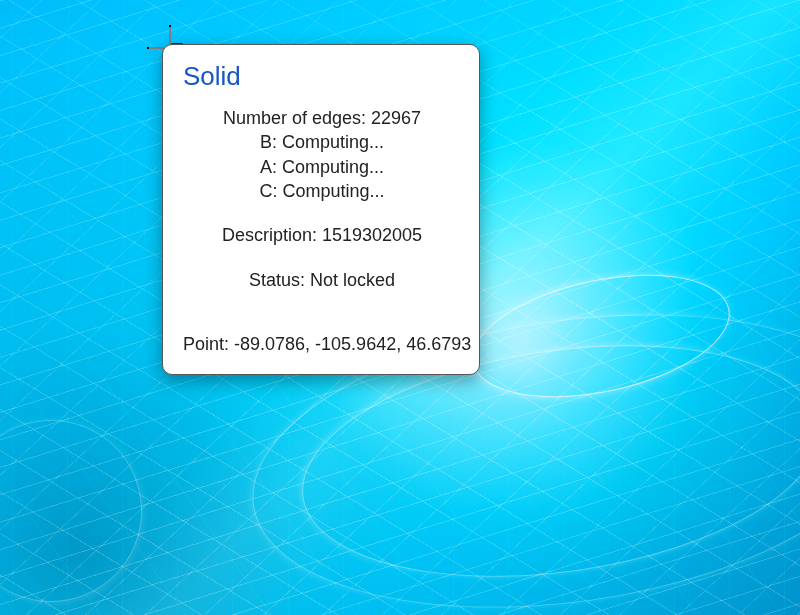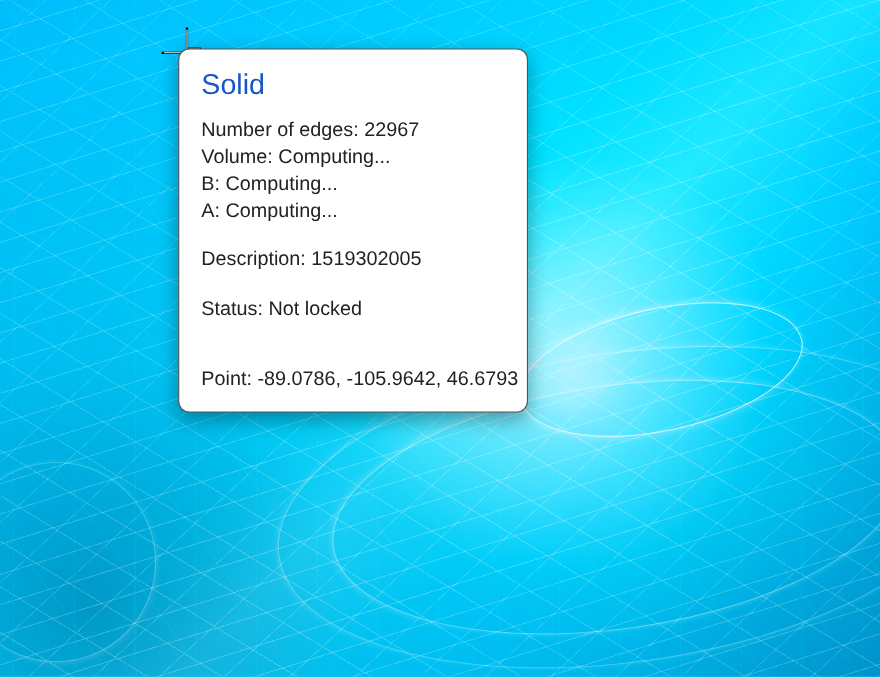--- a/index.html
+++ b/index.html
@@ -85,21 +85,21 @@
     color: #222;
     font-size: 18px;
     line-height: 1.35;
   }
   .info-panel .title {
     color: #1656c7;
     font-size: 26px;
     font-weight: 400;
     margin: 2px 0 12px 0;
   }
-  .info-panel .row { white-space: nowrap; }
+  .info-panel .row { white-space: nowrap; text-align: center; }
   .info-panel .gap { height: 20px; }
   .info-panel .label,
   .info-panel .value { display: inline; }
 </style>
 </head>
 <body>
 
 <div class="viewport">
   <div class="ring r1"></div>
   <div class="ring r2"></div>
@@ -119,27 +119,27 @@
   </svg>
 </div>
 
 <div class="info-panel">
   <div class="title">Solid</div>
 
   <div class="row">
     <span class="label">Number of edges: </span><span class="value">22967</span>
   </div>
   <div class="row">
-    <span class="label">Volume: </span><span class="value">Computing...</span>
-  </div>
-  <div class="row">
     <span class="label">B: </span><span class="value">Computing...</span>
   </div>
   <div class="row">
     <span class="label">A: </span><span class="value">Computing...</span>
+  </div>
+  <div class="row">
+    <span class="label">C: </span><span class="value">Computing...</span>
   </div>
 
   <div class="gap"></div>
 
   <div class="row">
     <span class="label">Description: </span><span class="value">1519302005</span>
   </div>
 
   <div class="gap"></div>
 

